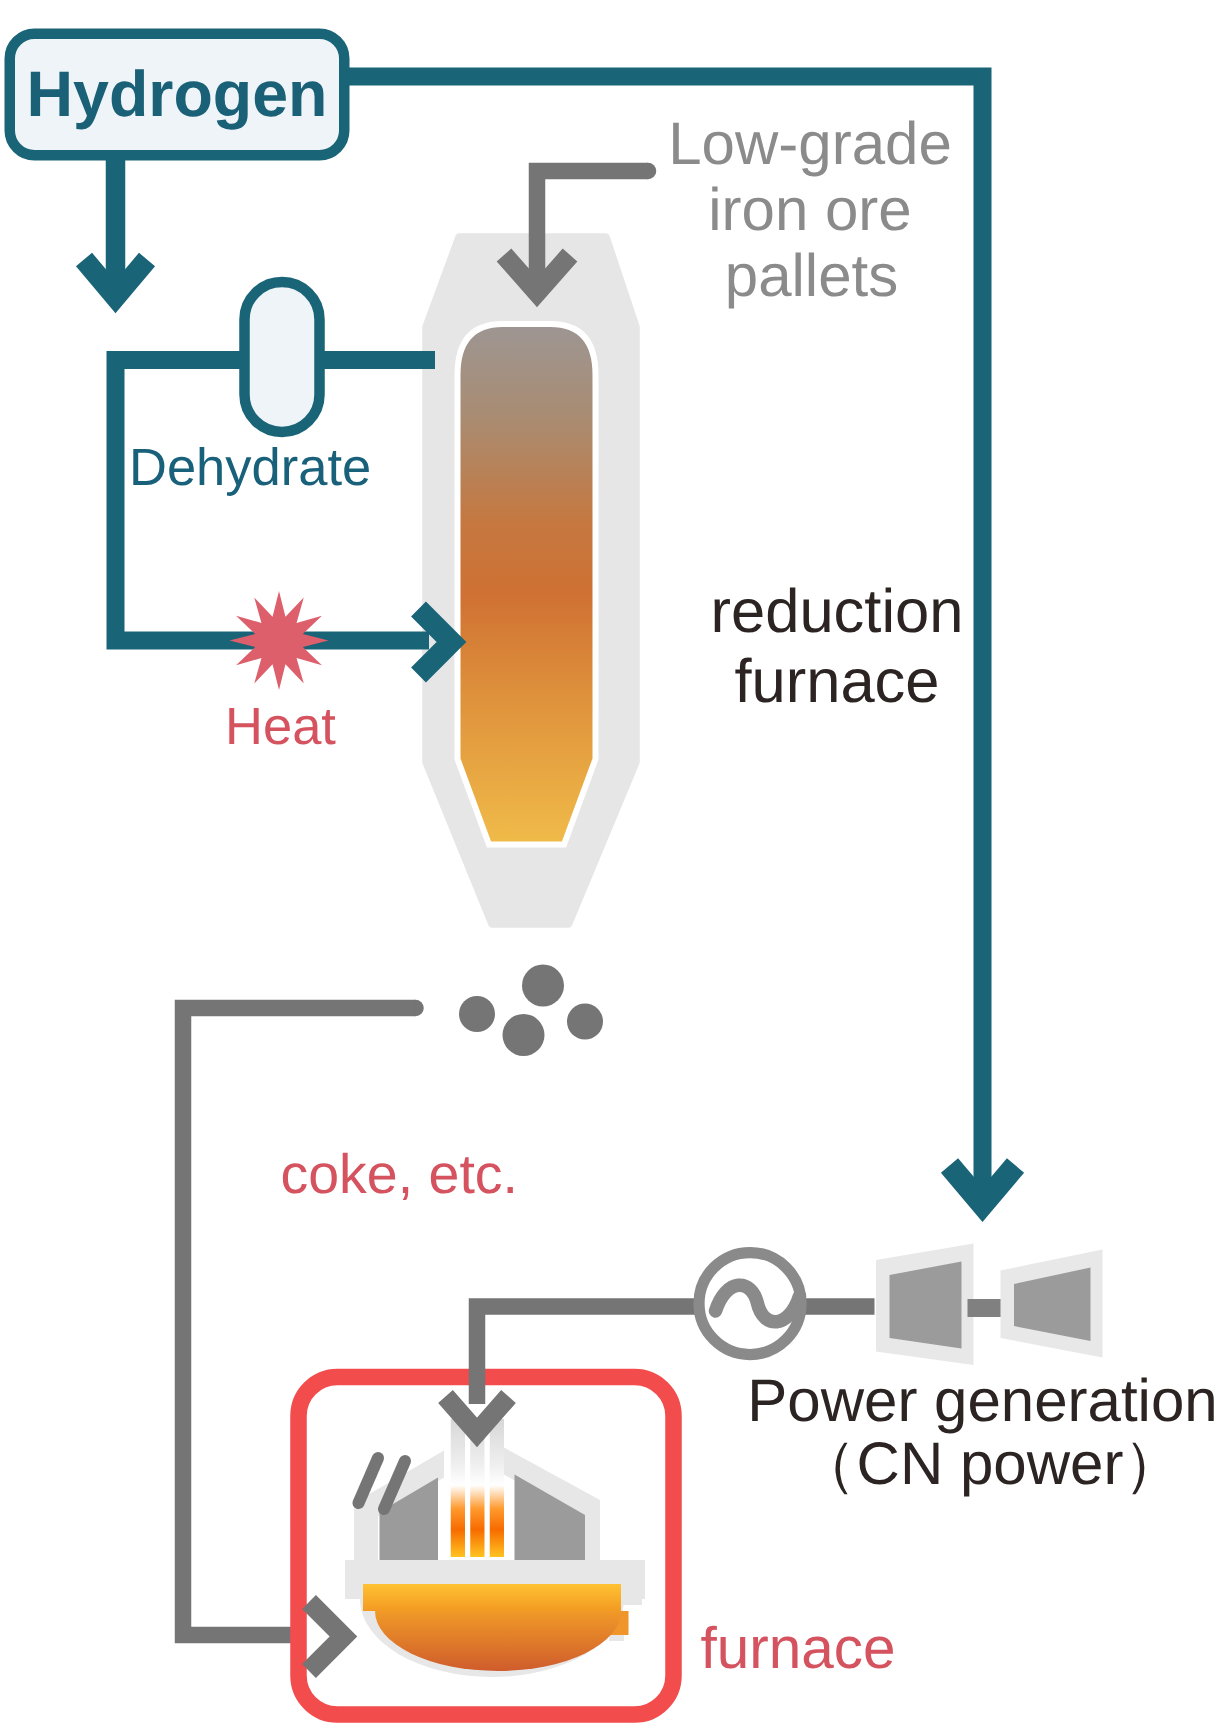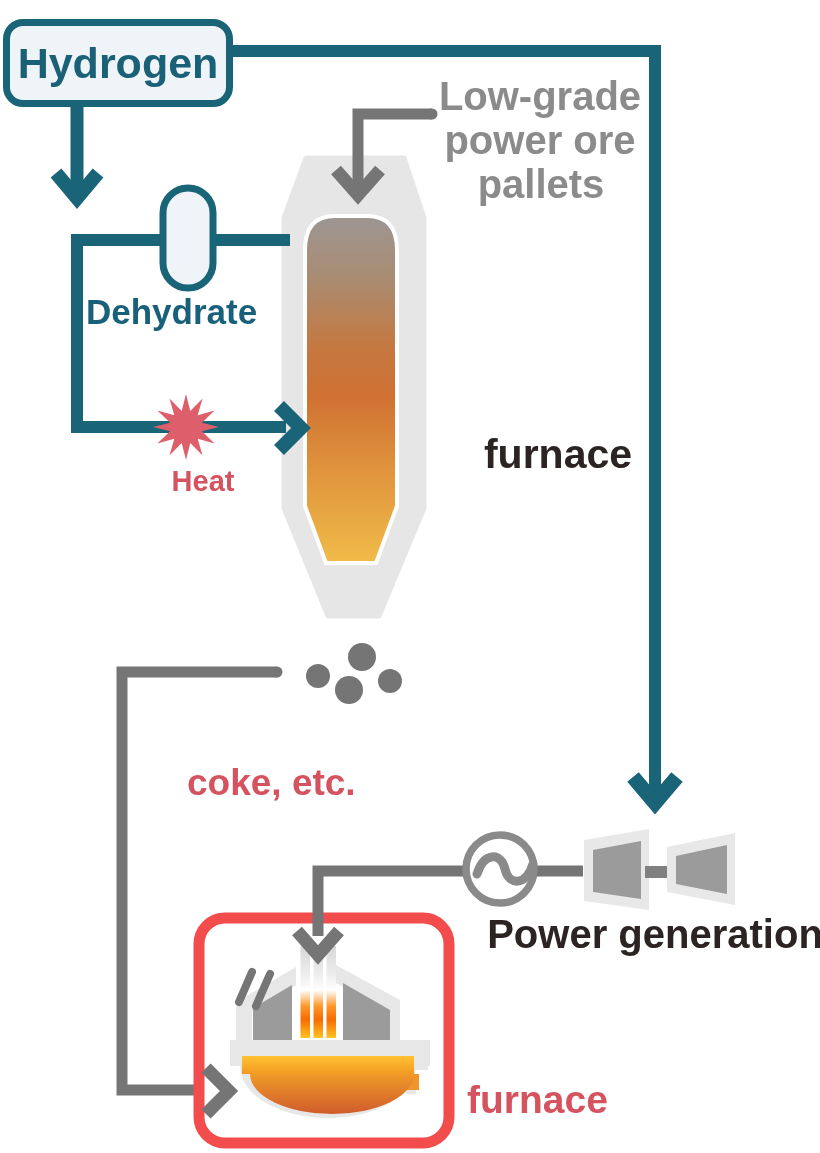--- a/index.html
+++ b/index.html
@@ -1,19 +1,19 @@
 <!DOCTYPE html>
 <html><head>
 <meta charset="utf-8">
 <style>
   html,body{margin:0;padding:0;background:#ffffff;}
   #canvas{position:relative;width:820px;height:1153px;background:#ffffff;overflow:hidden;
           font-family:"Liberation Sans", sans-serif;}
   #art{position:absolute;left:0;top:0;}
-  .lbl{position:absolute;font-weight:bold;white-space:nowrap;line-height:1;}
+  .lbl{position:absolute;font-weight:normal;white-space:nowrap;line-height:1;}
   .ctr{transform:translateX(-50%);}
   .teal-t{color:#19607a;}
   .gray-t{color:#8b8b8b;}
   .dark-t{color:#2b2423;}
   .red-t{color:#d5525f;}
   #hydrogen-box{position:absolute;left:3px;top:19px;width:230px;height:88px;box-sizing:border-box;
     border:7px solid #1a6478;border-radius:20px;background:#eef4f8;
     display:flex;align-items:center;justify-content:center;
     font-size:43px;font-weight:bold;color:#1a6077;}
 </style>
@@ -140,28 +140,30 @@
       <polygon points="667,847 735,833 735,905 667,892" fill="#e8e8e8"></polygon>
       <polygon points="676,856 727,845 727,894 676,884" fill="#9b9b9b"></polygon>
     </g>
   </svg>
 
   <div id="hydrogen-box">
     <span>Hydrogen</span>
   </div>
 
   <div class="lbl ctr gray-t" style="left:540px;top:76px;font-size:40px;">Low-grade</div>
-  <div class="lbl ctr gray-t" style="left:540px;top:120px;font-size:40px;">power ore</div>
+  <div class="lbl ctr gray-t" style="left:540px;top:120px;font-size:40px;">iron ore</div>
   <div class="lbl teal-t" style="left:86px;top:294px;font-size:35px;">Dehydrate</div>
 
   <div class="lbl ctr gray-t" style="left:541px;top:164px;font-size:40px;">pallets</div>
 
-  <div class="lbl red-t" style="left:203px;top:467px;font-size:29px;transform:translateX(-50%);">Heat</div>
+  <div class="lbl red-t" style="left:187px;top:467px;font-size:35px;transform:translateX(-50%);">Heat</div>
 
+  <div class="lbl ctr dark-t" style="left:558px;top:387px;font-size:41px;">reduction</div>
   <div class="lbl ctr dark-t" style="left:558px;top:434px;font-size:41px;">furnace</div>
 
   <div class="lbl red-t" style="left:187px;top:764px;font-size:37px;">coke, etc.</div>
 
   <div class="lbl ctr dark-t" style="left:655px;top:914px;font-size:40px;">Power generation</div>
+  <div class="lbl ctr dark-t" style="left:660px;top:956px;font-size:40px;">（CN power）</div>
 
   <div class="lbl red-t" style="left:467px;top:1080px;font-size:39px;">furnace</div>
 
 </div>
 
 </body></html>

